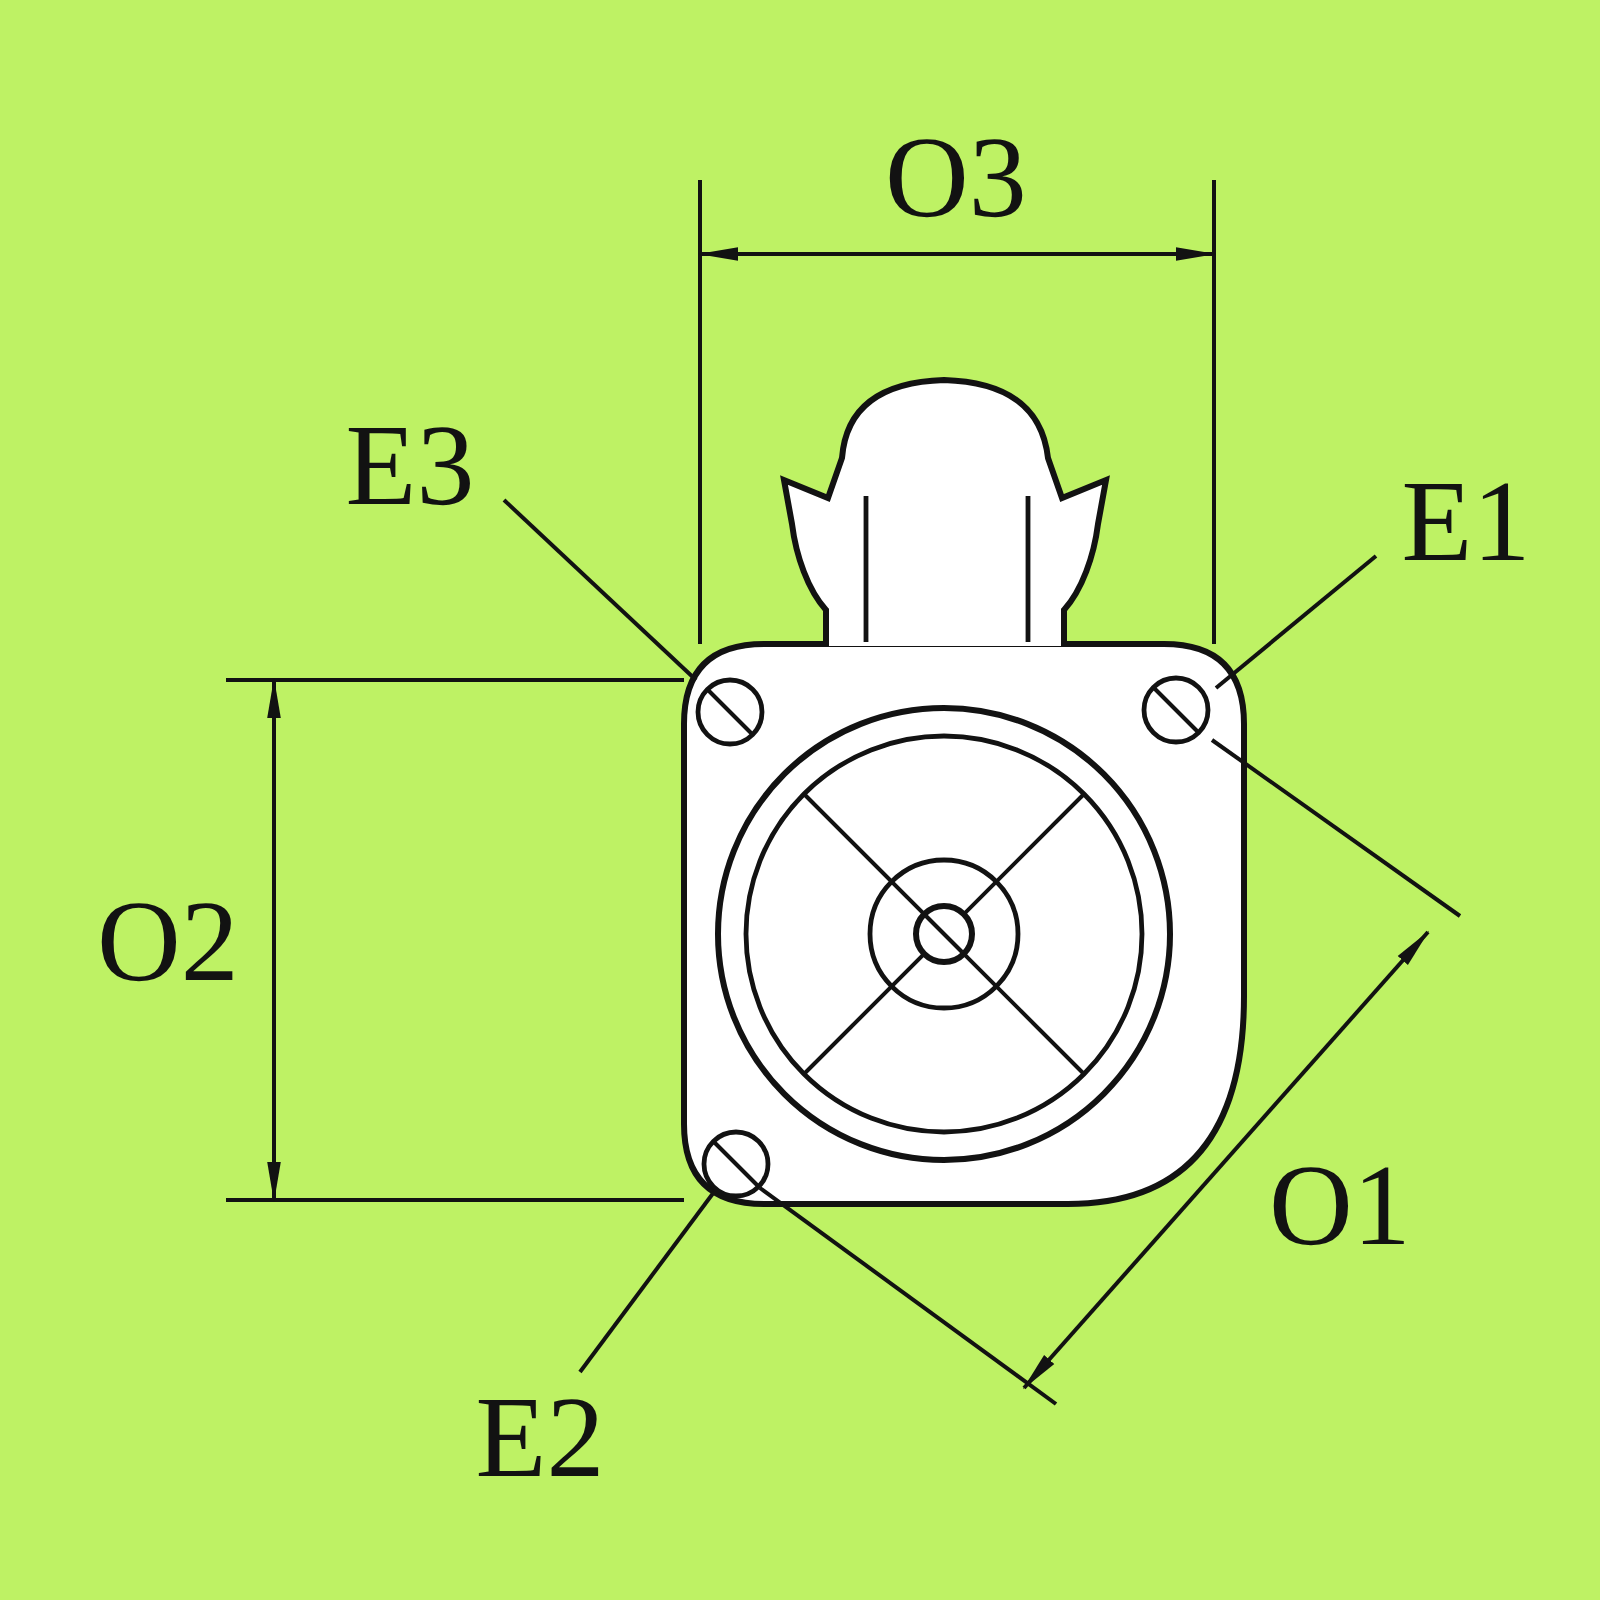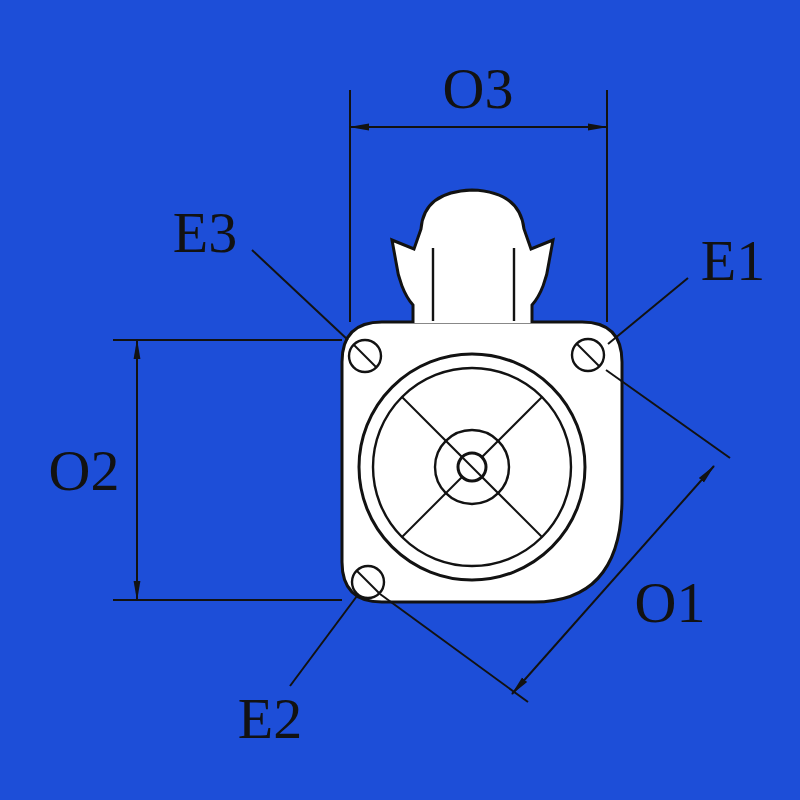--- a/index.html
+++ b/index.html
@@ -4,21 +4,21 @@
 <style>
   html, body {
     margin: 0;
     padding: 0;
     background: #ffffff;
   }
   .canvas {
     position: relative;
     width: 800px;
     height: 800px;
-    background: #1d4ed8;
+    background: #bef264;
     overflow: hidden;
   }
   svg {
     display: block;
   }
   .outline   { fill: none; stroke: #121212; stroke-width: 3; }
   .outline-f { fill: #ffffff; stroke: #121212; stroke-width: 3; }
   .inner     { fill: none; stroke: #121212; stroke-width: 2.4; }
   .thin      { fill: none; stroke: #121212; stroke-width: 2; }
   .dim       { fill: none; stroke: #121212; stroke-width: 2; }

